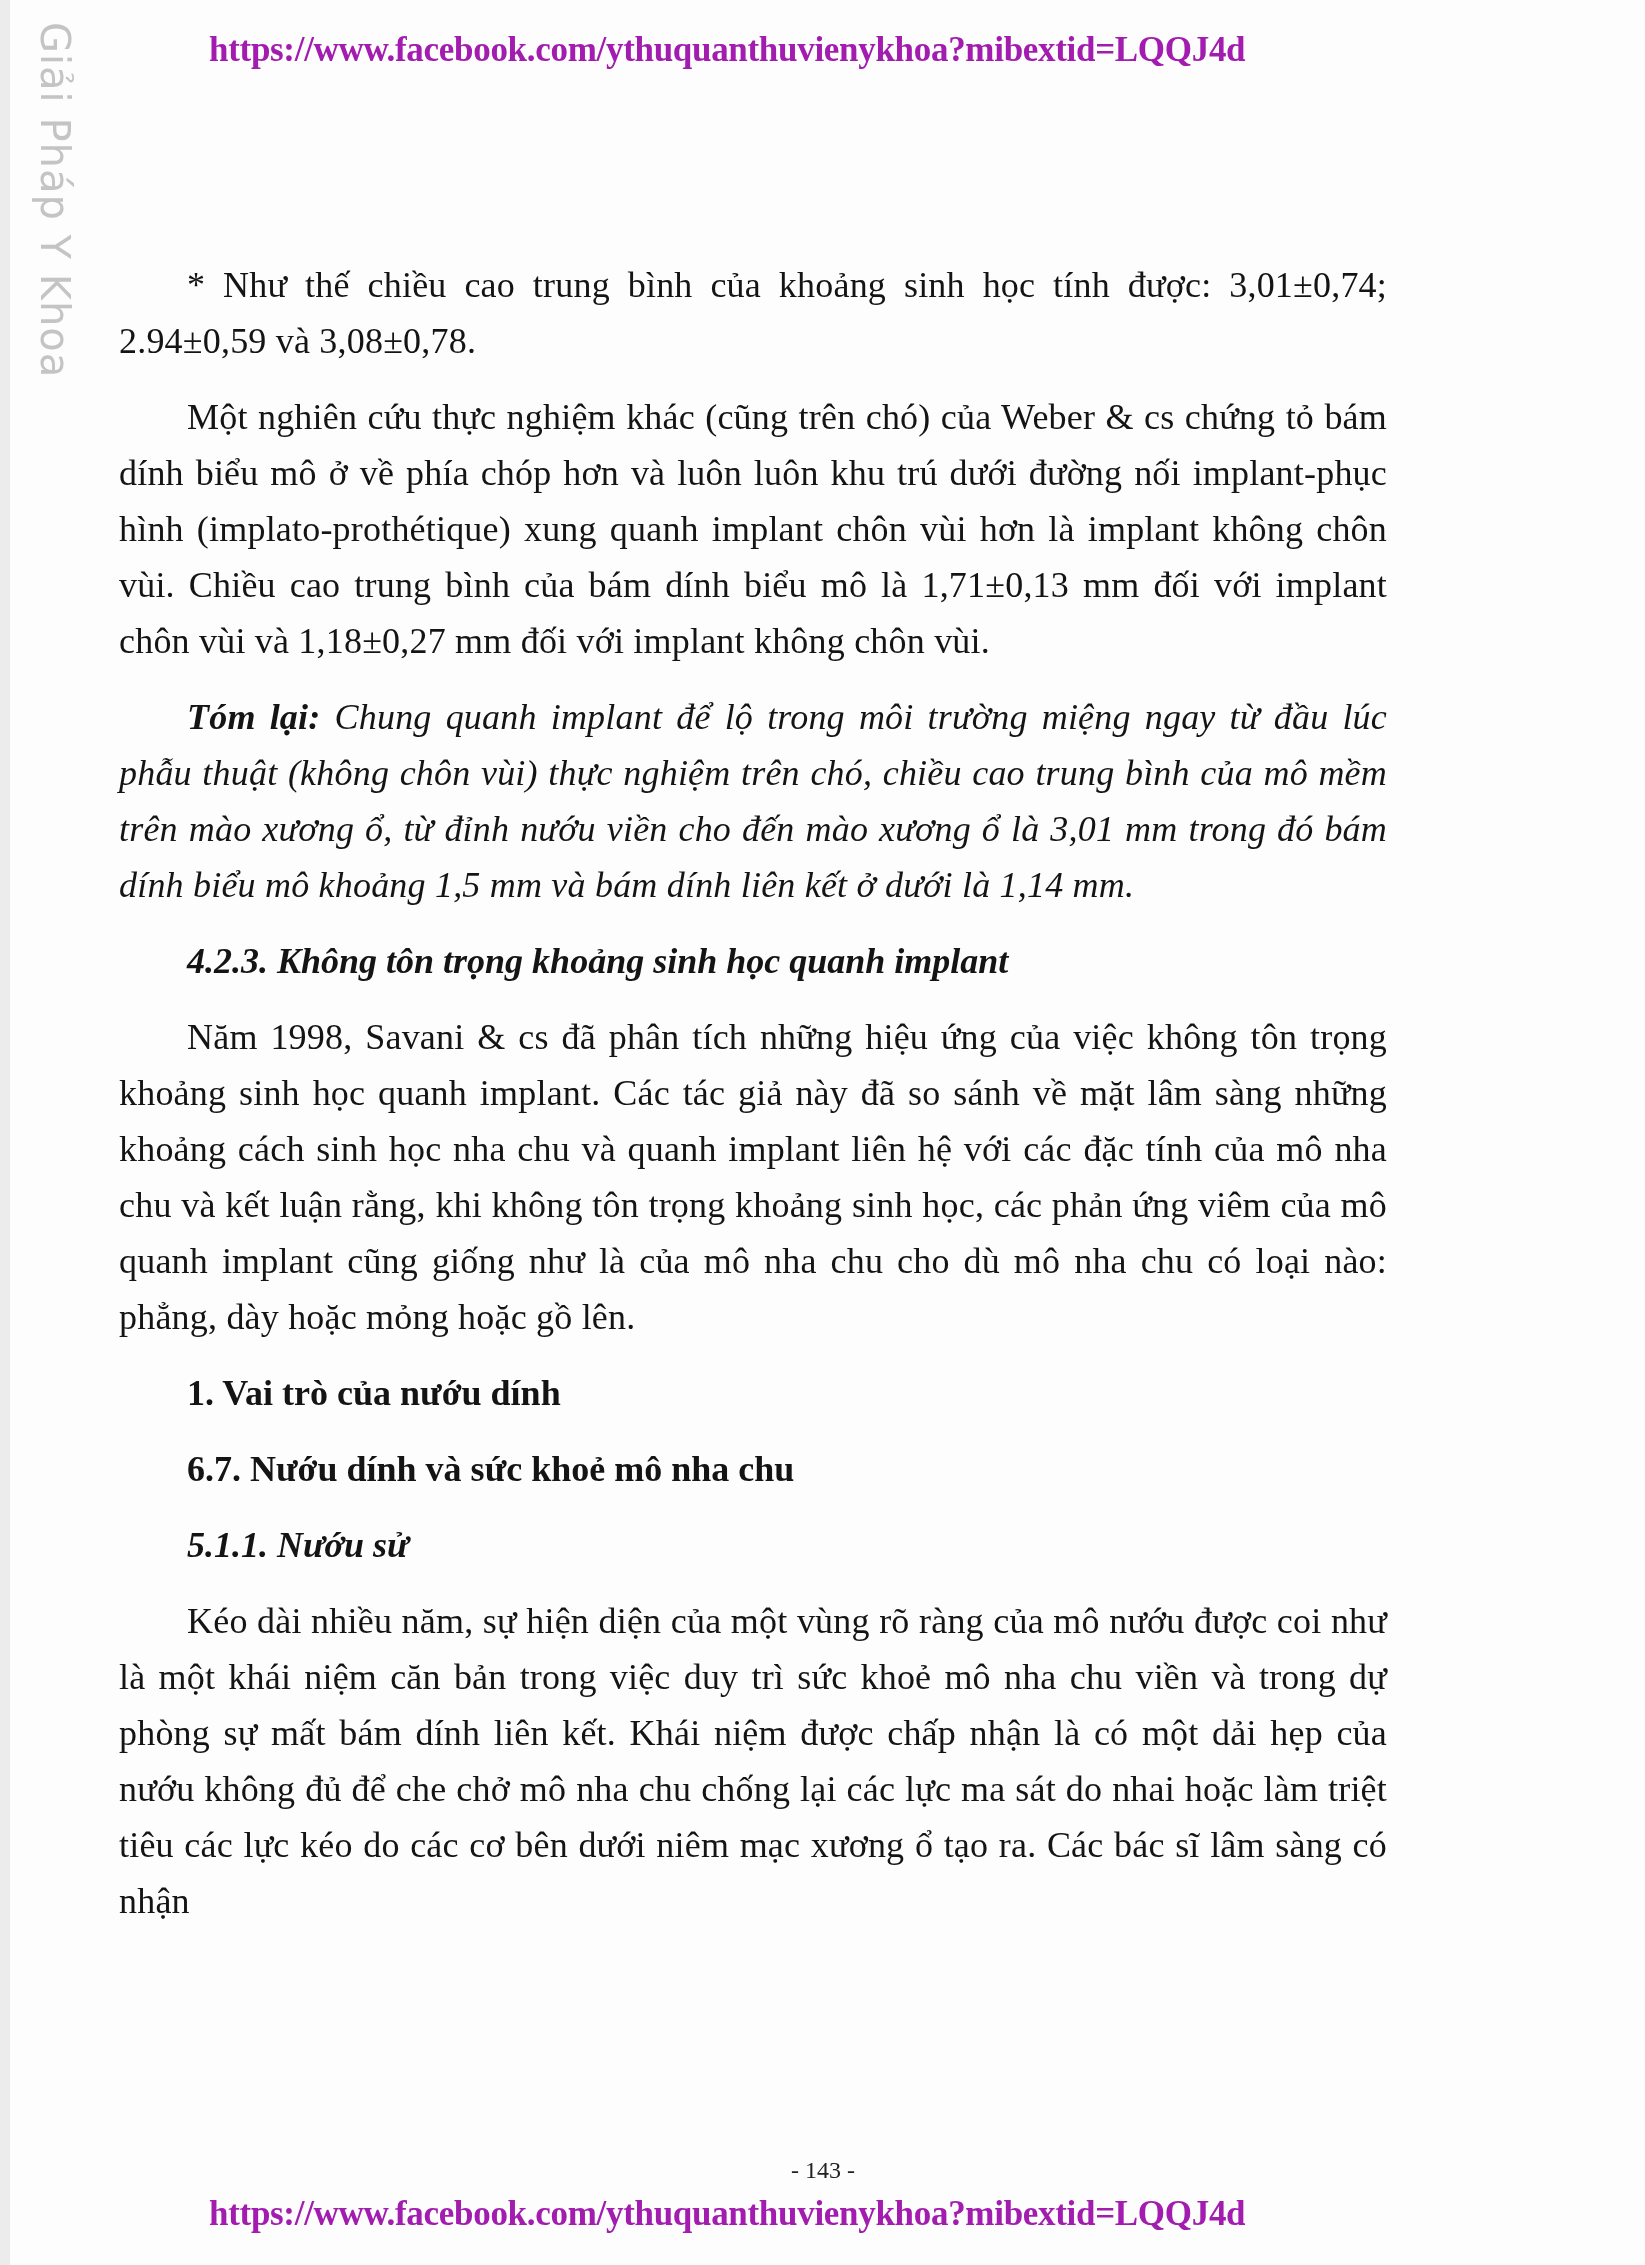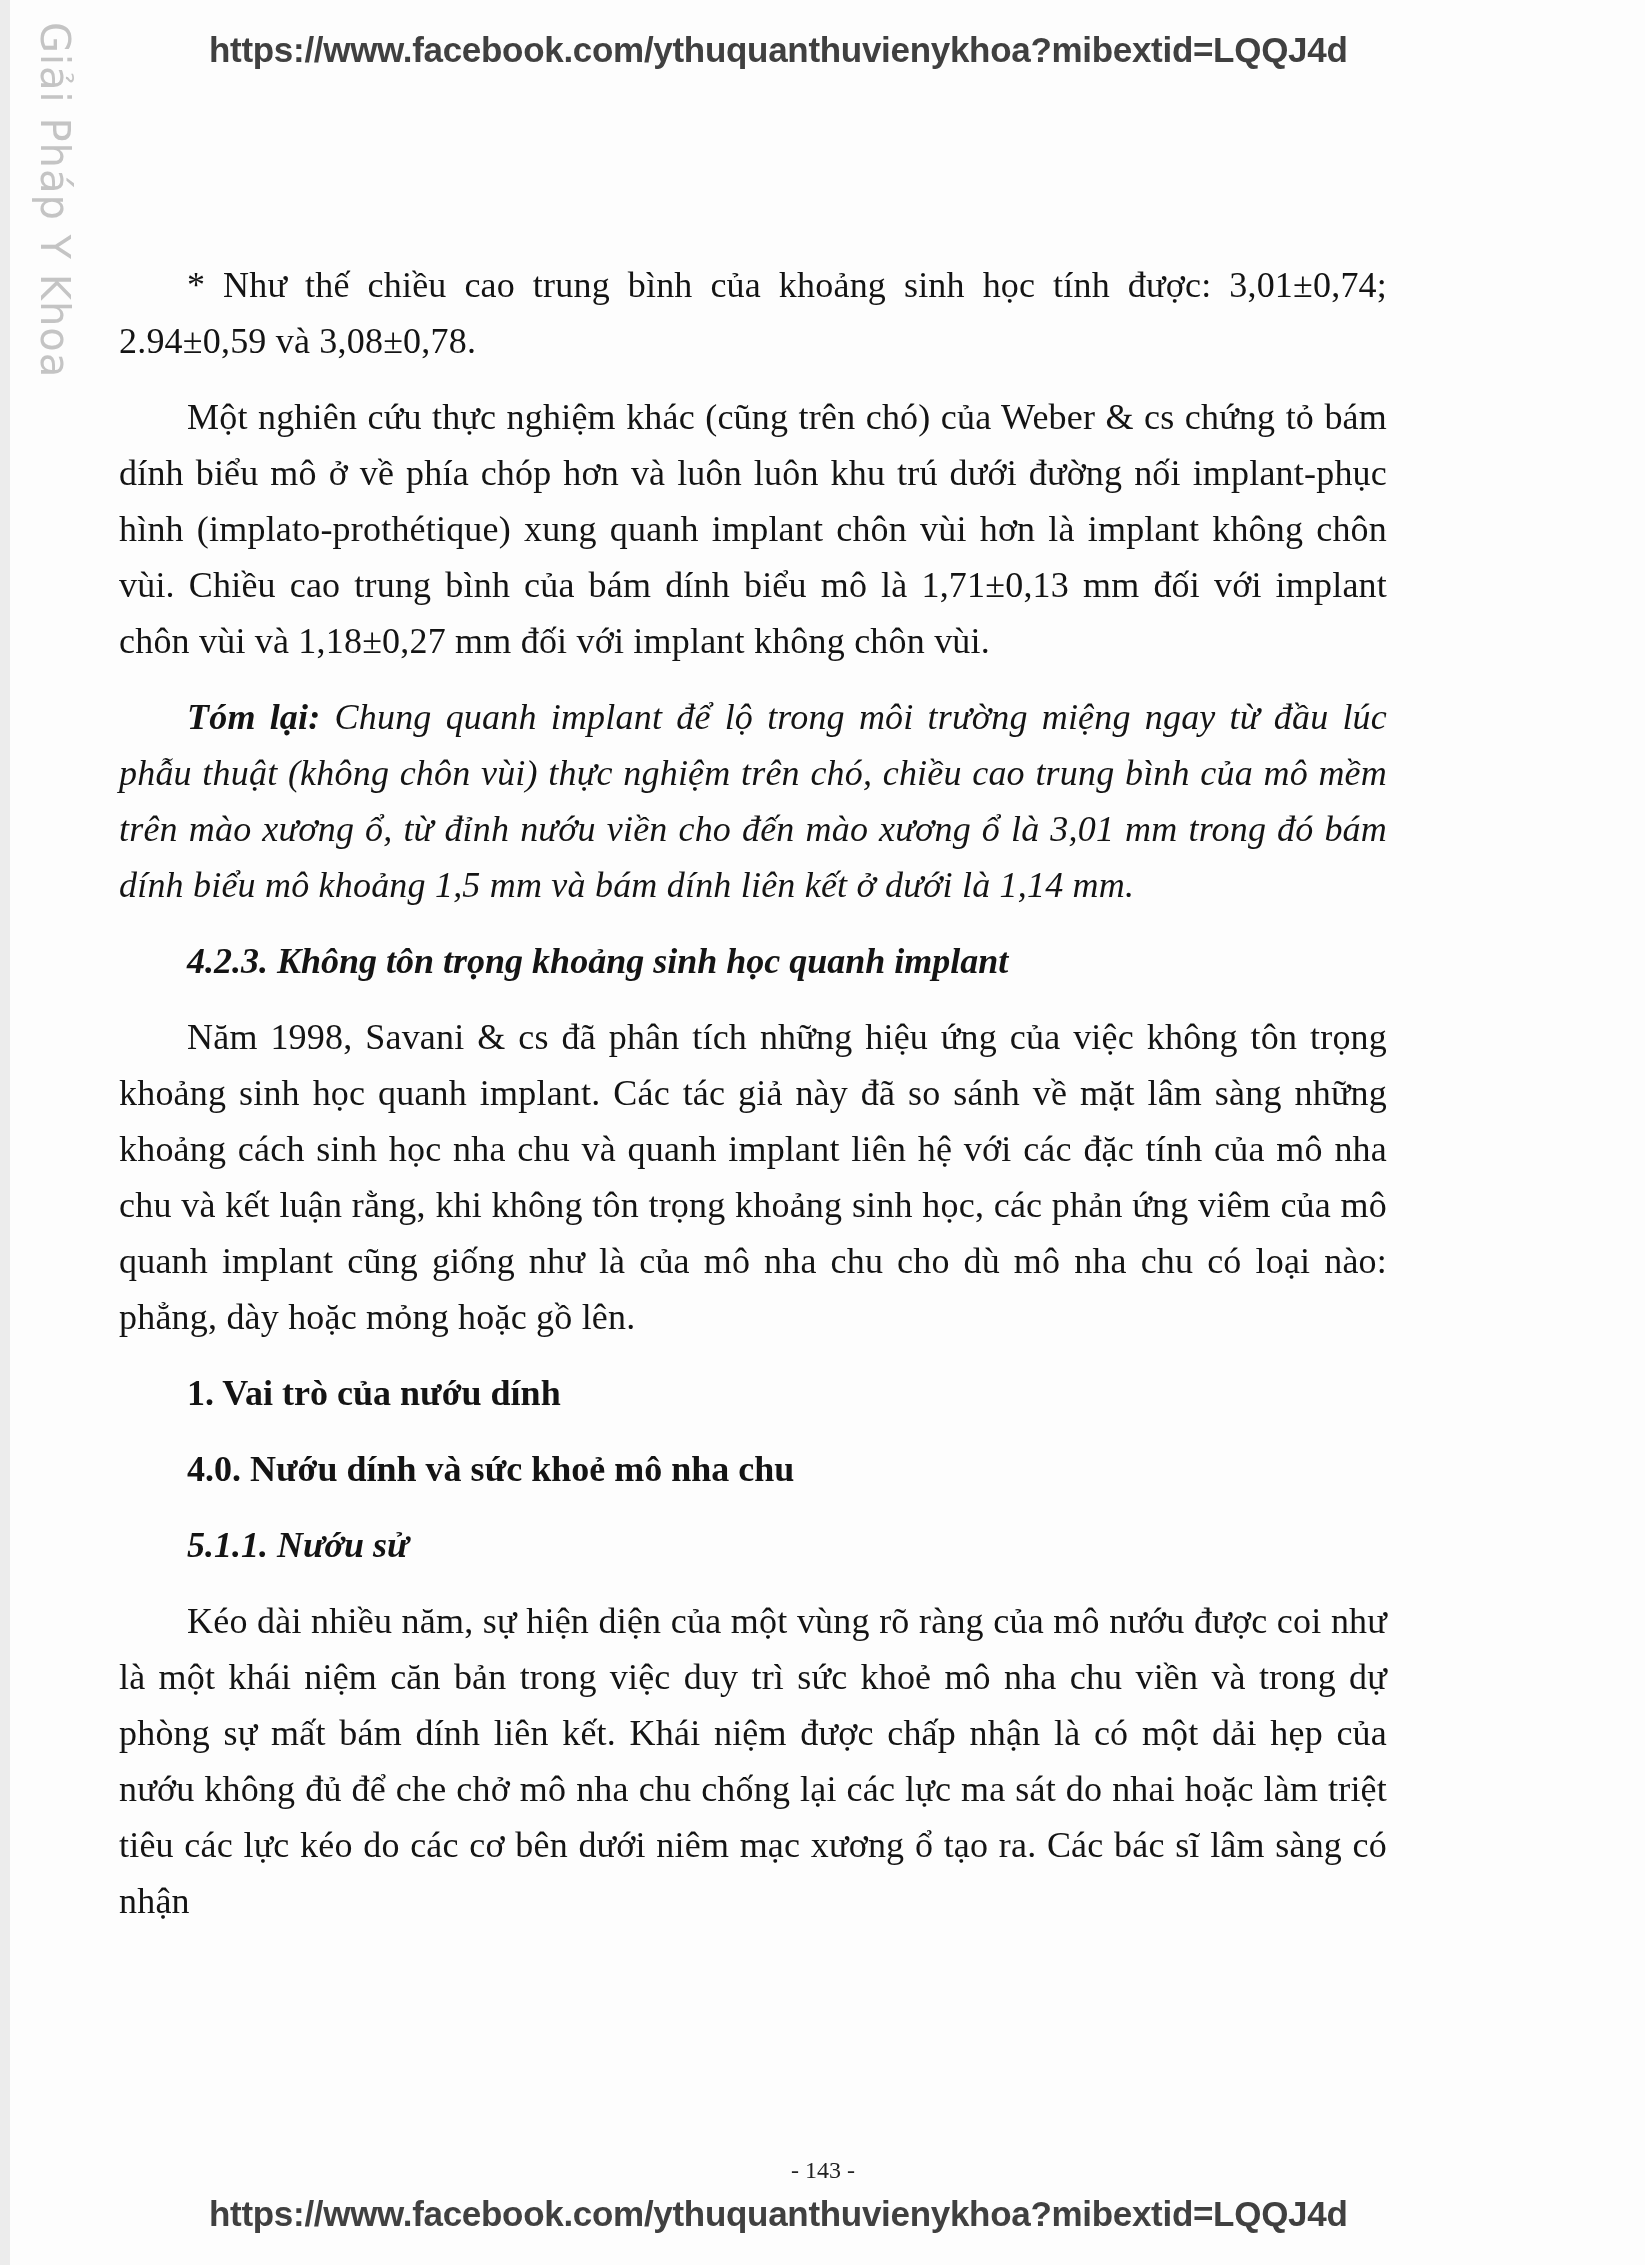--- a/index.html
+++ b/index.html
@@ -1,20 +1,20 @@
 <!DOCTYPE html>
 <html><head>
   <meta charset="utf-8">
   <style>
     html, body { margin:0; padding:0; }
     body { width:1646px; height:2266px; background:#fdfdfd; position:relative; overflow:hidden; font-family:"Liberation Serif", serif; color:#141414; }
     .leftbar { position:absolute; left:0; top:0; width:10px; height:2266px; background:#ececec; }
     .side-wm { position:absolute; left:28px; top:22px; width:50px; height:318px; }
     .side-wm span { position:absolute; left:0; top:0; transform-origin:0 0; transform:translate(50px,0) rotate(90deg); white-space:nowrap; font-family:"DejaVu Sans", sans-serif; font-size:40px; color:#c4c4c4; letter-spacing:1px; }
-    .url { position:absolute; left:209px; width:1234px; font-family:Liberation Sans, sans-serif; font-weight:bold; font-size:35px; color:#404040; letter-spacing:-0.3px; white-space:nowrap; }
+    .url { position:absolute; left:209px; width:1234px; font-family:Liberation Serif, serif; font-weight:bold; font-size:35px; color:#a21caf; letter-spacing:-0.3px; white-space:nowrap; }
     .url.top { top:30px; }
     .url.bottom { top:2194px; }
     .content { position:absolute; left:84px; top:257px; width:1268px;margin-left:35px; }
     p { margin:0; font-size:36px; line-height:56px; text-align:justify; text-align-last:left; letter-spacing:0.2px; }
     p.ind { text-indent:68px; }
     .gap { height:20px; }
     .h { margin:0; font-size:36px; line-height:56px; font-weight:bold; padding-left:68px; }
     .h.it { font-style:italic; }
     .summary { font-style:italic; }
     .summary b { font-style:italic; }
@@ -37,21 +37,21 @@
   <p class="ind">Một nghiên cứu thực nghiệm khác (cũng trên chó) của Weber &amp; cs chứng tỏ bám dính biểu mô ở về phía chóp hơn và luôn luôn khu trú dưới đường nối implant-phục hình (implato-prothétique) xung quanh implant chôn vùi hơn là implant không chôn vùi. Chiều cao trung bình của bám dính biểu mô là 1,71±0,13 mm đối với implant chôn vùi và 1,18±0,27 mm đối với implant không chôn vùi.</p>
   <div class="gap"></div>
   <p class="ind summary"><b>Tóm lại:</b><span> Chung quanh implant để lộ trong môi trường miệng ngay từ đầu lúc phẫu thuật (không chôn vùi) thực nghiệm trên chó, chiều cao trung bình của mô mềm trên mào xương ổ, từ đỉnh nướu viền cho đến  mào xương ổ là 3,01 mm trong đó bám dính biểu mô khoảng 1,5 mm và bám dính liên kết ở dưới là 1,14 mm.</span></p>
   <div class="gap"></div>
   <h3 class="h it">4.2.3. Không tôn trọng khoảng sinh học quanh implant</h3>
   <div class="gap"></div>
   <p class="ind">Năm 1998, Savani &amp; cs đã phân tích những hiệu ứng của việc không tôn trọng khoảng sinh học quanh implant. Các tác giả này đã so sánh về mặt lâm sàng những khoảng cách sinh học nha chu và quanh implant liên hệ với các đặc tính của mô nha chu và kết luận rằng, khi không tôn trọng khoảng sinh học, các phản ứng viêm của mô quanh implant cũng giống như là của mô nha chu cho dù mô nha chu có loại nào: phẳng, dày hoặc mỏng hoặc gồ lên.</p>
   <div class="gap"></div>
   <h2 class="h">1. Vai trò của nướu dính</h2>
   <div class="gap"></div>
-  <h3 class="h">4.0. Nướu dính và sức khoẻ mô nha chu</h3>
+  <h3 class="h">6.7. Nướu dính và sức khoẻ mô nha chu</h3>
   <div class="gap"></div>
   <h4 class="h it">5.1.1. Nướu sử</h4>
   <div class="gap"></div>
   <p class="ind">Kéo dài nhiều năm, sự hiện diện của một vùng rõ ràng của mô nướu được coi như là một khái niệm căn bản trong việc duy trì sức khoẻ mô nha chu viền và trong dự phòng sự mất bám dính liên kết. Khái niệm được chấp nhận là có một dải hẹp của nướu không đủ để che chở mô nha chu chống lại các lực ma sát do nhai hoặc làm triệt tiêu các lực kéo do các cơ bên dưới niêm mạc xương ổ tạo ra. Các bác sĩ lâm sàng có nhận</p>
 </div>
 
 <div class="pagenum">- 143 -</div>
 
 <div class="url bottom">https://www.facebook.com/ythuquanthuvienykhoa?mibextid=LQQJ4d</div>
 

